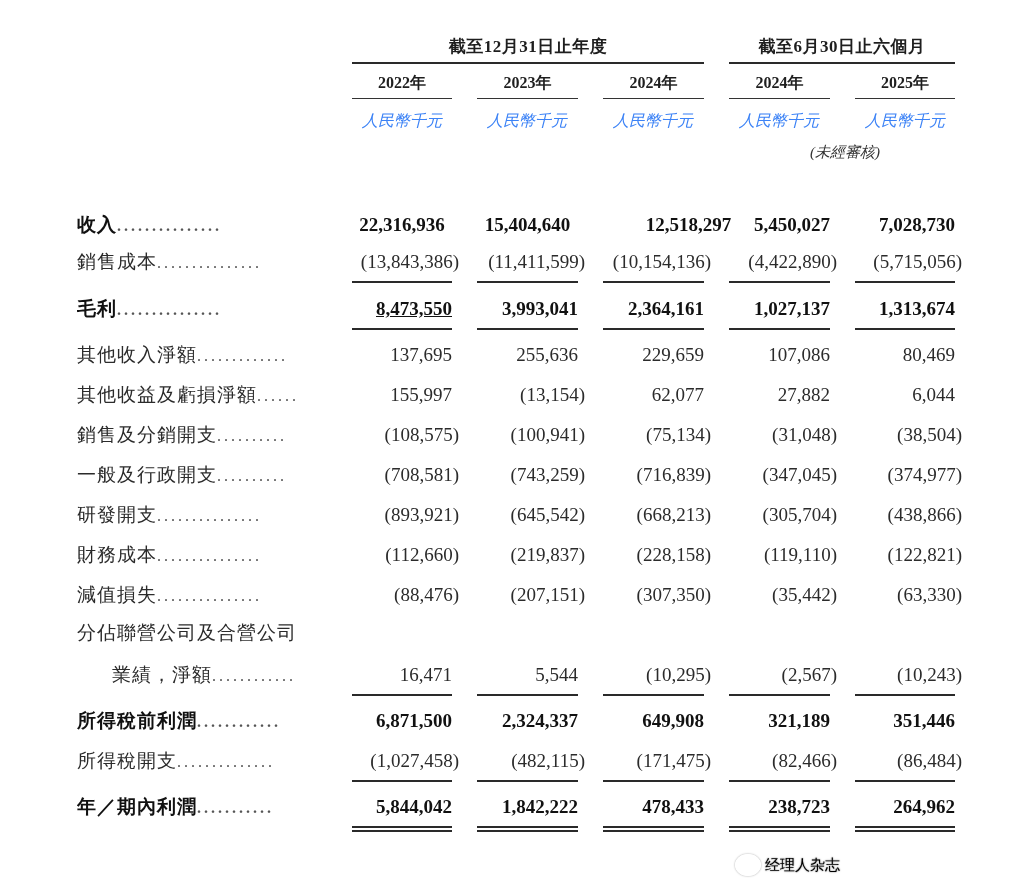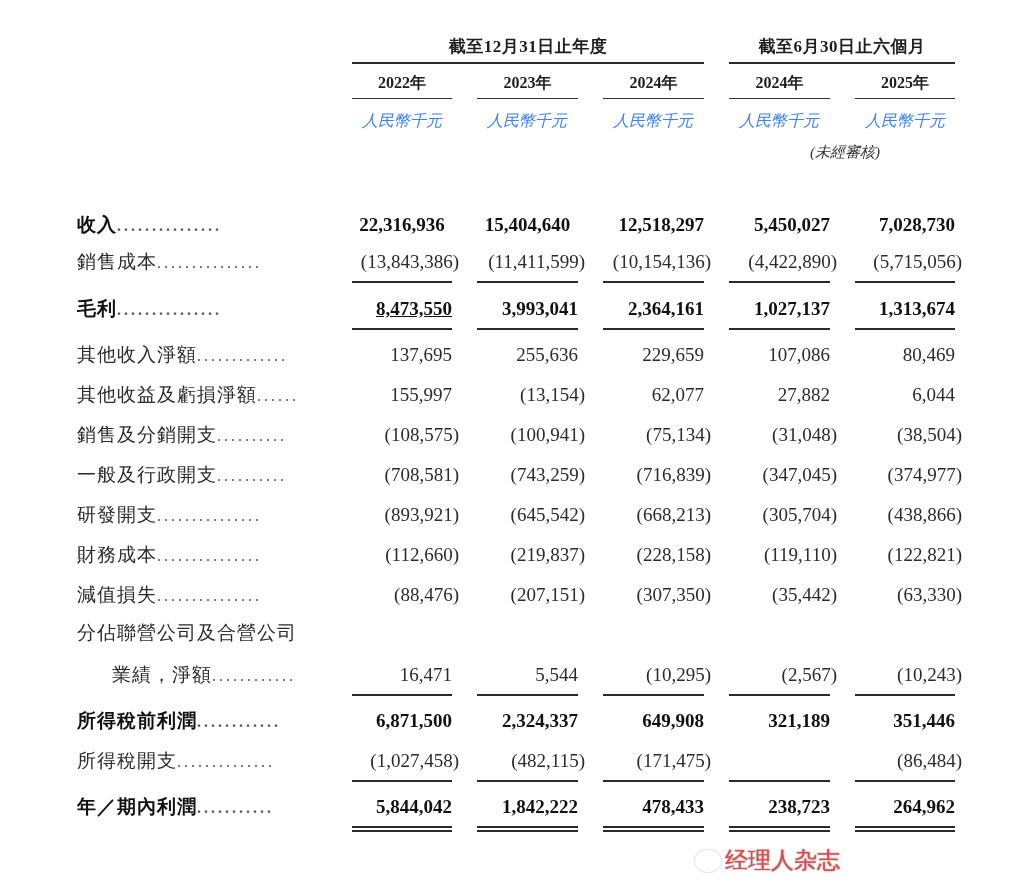--- a/index.html
+++ b/index.html
@@ -118,22 +118,22 @@
       height: 6px;
       border-top: 2px solid #2a2a2a;
       border-bottom: 2px solid #2a2a2a;
       box-sizing: border-box;
     }
     .watermark {
       position: absolute;
       right: 12px;
       bottom: 8px;
       font-family: "DejaVu Sans", sans-serif;
-      font-size: 23px;
-      color: #ef4444;
+      font-size: 15px;
+      color: #000000;
       text-shadow: 0 0 2px #9a9a9a, 0 0 1px #777;
       display: flex;
       align-items: center;
       gap: 4px;
     }
     .watermark .logo {
       width: 22px; height: 18px;
       border: 2px solid #fff;
       border-radius: 50%;
       box-shadow: 0 0 2px #999;
@@ -169,21 +169,21 @@
   <div class="col-unit" style="left:724px;width:110px;">人民幣千元</div>
   <div class="col-unit" style="left:850px;width:110px;">人民幣千元</div>
 
   <div class="unaudited" style="left:780px;width:130px;">(未經審核)</div>
 
   <div id="rows">
       <div class="row" style="top: 208px;">
         <div class="label bold"><span>收入</span><span class="dots">...............</span></div>
         <div class="cell bold" style="left: 352px; width: 100px; text-align: center;">22,316,936</div>
         <div class="cell bold" style="left: 477px; width: 101px; text-align: center;">15,404,640</div>
-        <div class="cell bold" style="left: 603px; width: 101px;">12,518,297</div>
+        <div class="cell bold" style="left: 638px; width: 101px; text-align: center;">12,518,297</div>
         <div class="cell bold" style="left: 729px; width: 101px;">5,450,027</div>
         <div class="cell bold" style="left: 855px; width: 100px;">7,028,730</div>
       </div>
       <div class="row" style="top: 245px;">
         <div class="label"><span>銷售成本</span><span class="dots">...............</span></div>
         <div class="cell" style="left: 352px; width: 107px;">(13,843,386)</div>
         <div class="cell" style="left: 477px; width: 108px;">(11,411,599)</div>
         <div class="cell" style="left: 603px; width: 108px;">(10,154,136)</div>
         <div class="cell" style="left: 729px; width: 108px;">(4,422,890)</div>
         <div class="cell" style="left: 855px; width: 107px;">(5,715,056)</div>
@@ -289,20 +289,21 @@
         <div class="cell bold" style="left: 477px; width: 101px;">2,324,337</div>
         <div class="cell bold" style="left: 603px; width: 101px;">649,908</div>
         <div class="cell bold" style="left: 729px; width: 101px;">321,189</div>
         <div class="cell bold" style="left: 855px; width: 100px;">351,446</div>
       </div>
       <div class="row" style="top: 744px;">
         <div class="label"><span>所得稅開支</span><span class="dots">..............</span></div>
         <div class="cell" style="left: 352px; width: 107px;">(1,027,458)</div>
         <div class="cell" style="left: 477px; width: 108px;">(482,115)</div>
         <div class="cell" style="left: 603px; width: 108px;">(171,475)</div>
+        <div class="cell" style="left: 729px; width: 108px;">(82,466)</div>
         <div class="cell" style="left: 855px; width: 107px;">(86,484)</div>
       </div>
       <div class="underline" style="left: 352px; width: 100px; top: 780px;"></div>
       <div class="underline" style="left: 477px; width: 101px; top: 780px;"></div>
       <div class="underline" style="left: 603px; width: 101px; top: 780px;"></div>
       <div class="underline" style="left: 729px; width: 101px; top: 780px;"></div>
       <div class="underline" style="left: 855px; width: 100px; top: 780px;"></div>
       <div class="row" style="top: 790px;">
         <div class="label bold"><span>年／期內利潤</span><span class="dots">...........</span></div>
         <div class="cell bold" style="left: 352px; width: 100px;">5,844,042</div>

